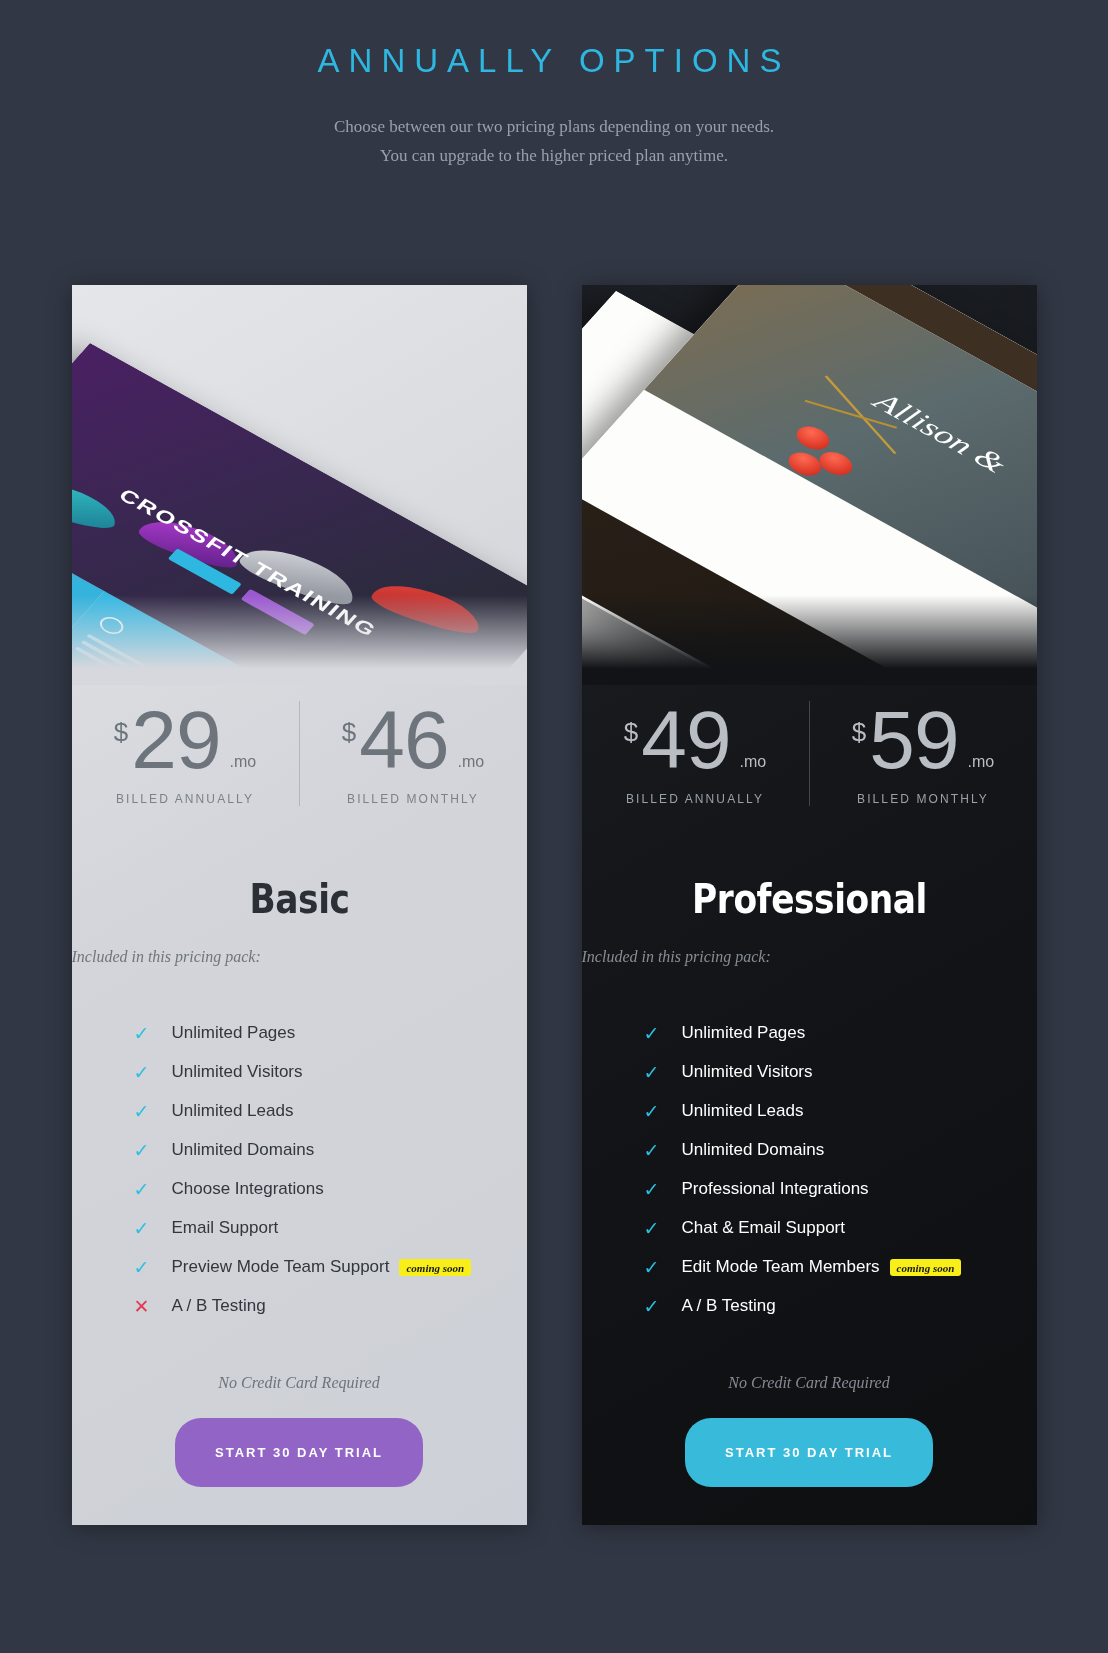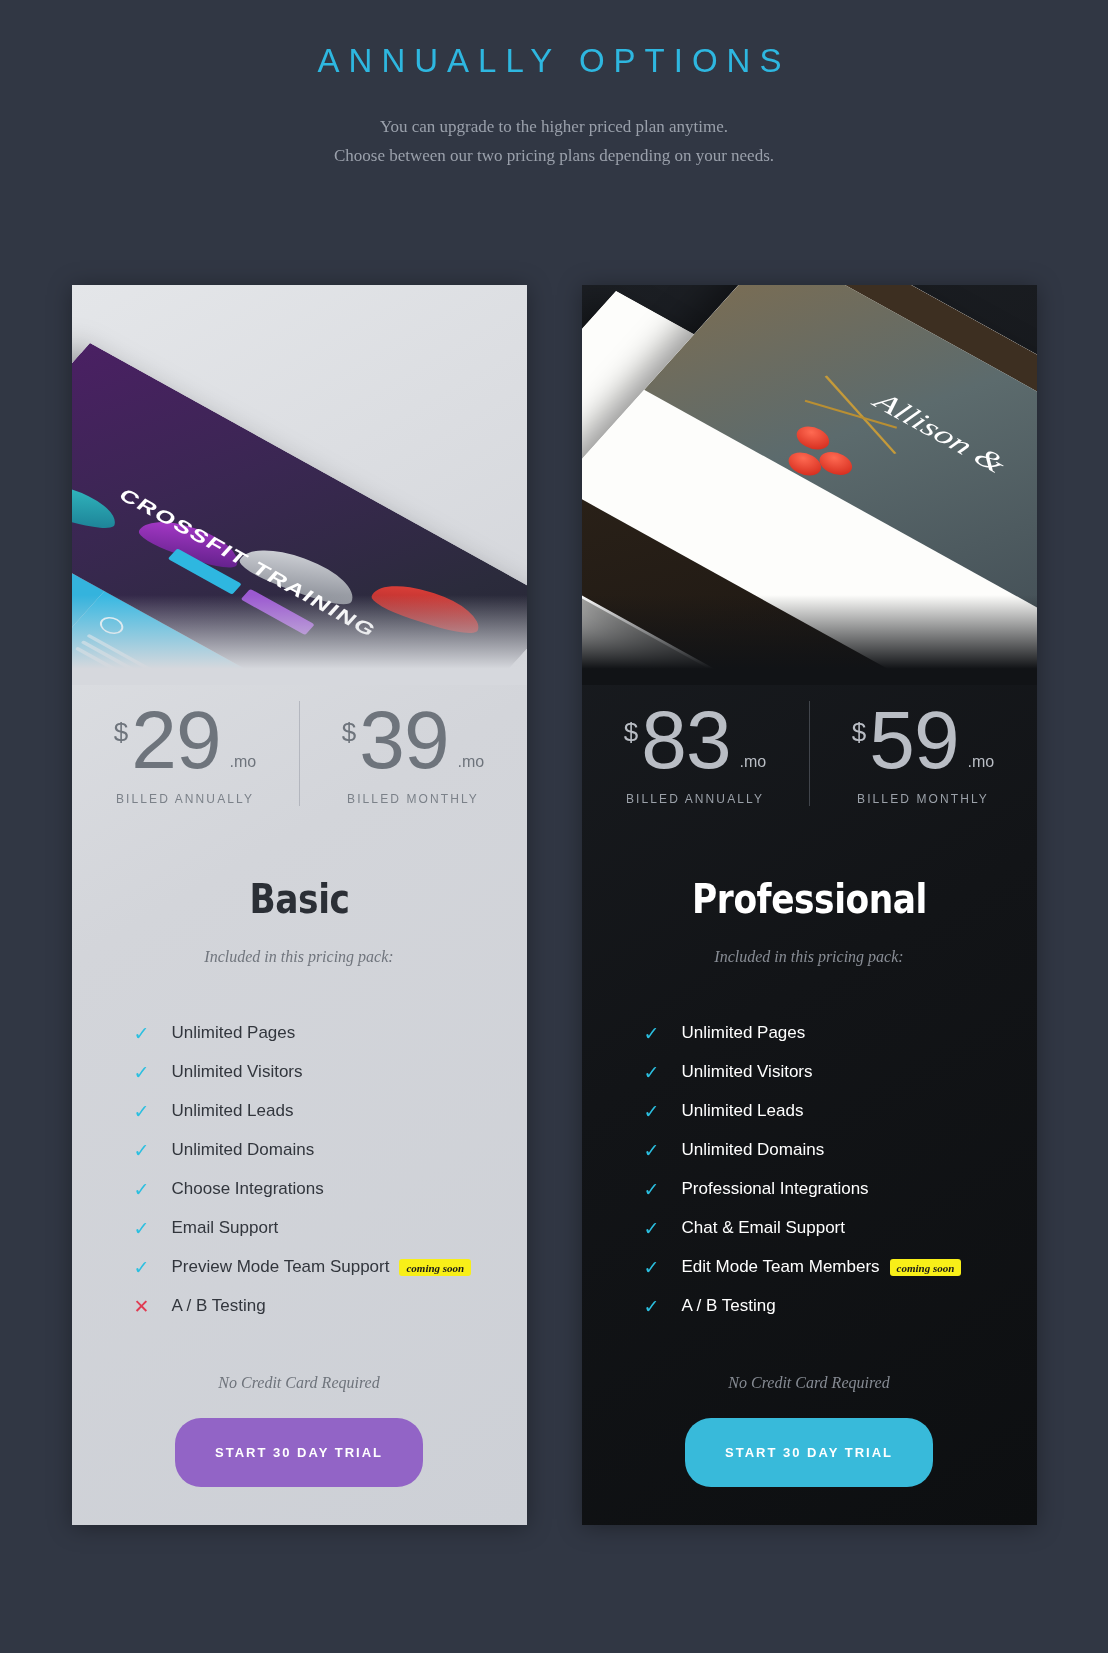--- a/index.html
+++ b/index.html
@@ -216,21 +216,21 @@
     font-size: 40px;
     font-weight: bold;
     letter-spacing: -0.5px;
     font-family: "DejaVu Sans", sans-serif;
     transform: scaleX(0.86);
   }
   .basic .plan-name { color: #2b2f36; }
   .pro .plan-name { color: #ffffff; }
 
   .pack-note {
-    text-align: center;
+    text-align: left;
     margin-top: 26px;
     font-family: "Liberation Serif", serif;
     font-style: italic;
     font-size: 16px;
   }
   .basic .pack-note { color: #70757d; }
   .pro .pack-note { color: #888d95; }
 
   
   .features {
@@ -294,22 +294,22 @@
   }
   .cta.purple { background: #9264c6; }
   .cta.cyan { background: #38bada; }
 </style>
 </head>
 <body>
 
 <div class="page-header">
   <div class="page-title">ANNUALLY OPTIONS</div>
   <div class="subtitle">
+    <div>Choose between our two pricing plans depending on your needs.</div>
     <div>You can upgrade to the higher priced plan anytime.</div>
-    <div>Choose between our two pricing plans depending on your needs.</div>
   </div>
 </div>
 
 <div class="cards">
 
   <div class="card basic">
     <div class="hero">
       <div class="screen screen-main">
         <div class="sc-hero">
           <div class="shoe shoe-teal"></div>
@@ -352,21 +352,21 @@
         <div class="price-main">
           <span class="currency">$</span>
           <span class="amount">29</span>
           <span class="permo">.mo</span>
         </div>
         <div class="billed">BILLED ANNUALLY</div>
       </div>
       <div class="price-col">
         <div class="price-main">
           <span class="currency">$</span>
-          <span class="amount">39</span>
+          <span class="amount">46</span>
           <span class="permo">.mo</span>
         </div>
         <div class="billed">BILLED MONTHLY</div>
       </div>
     </div>
 
     <div class="plan-name">Basic</div>
     <div class="pack-note">Included in this pricing pack:</div>
 
     <ul class="features">
@@ -451,21 +451,21 @@
         <div class="rs-dark"></div>
       </div>
 
       <div class="hero-fade"></div>
     </div>
 
     <div class="price-row">
       <div class="price-col">
         <div class="price-main">
           <span class="currency">$</span>
-          <span class="amount">83</span>
+          <span class="amount">49</span>
           <span class="permo">.mo</span>
         </div>
         <div class="billed">BILLED ANNUALLY</div>
       </div>
       <div class="price-col">
         <div class="price-main">
           <span class="currency">$</span>
           <span class="amount">59</span>
           <span class="permo">.mo</span>
         </div>

